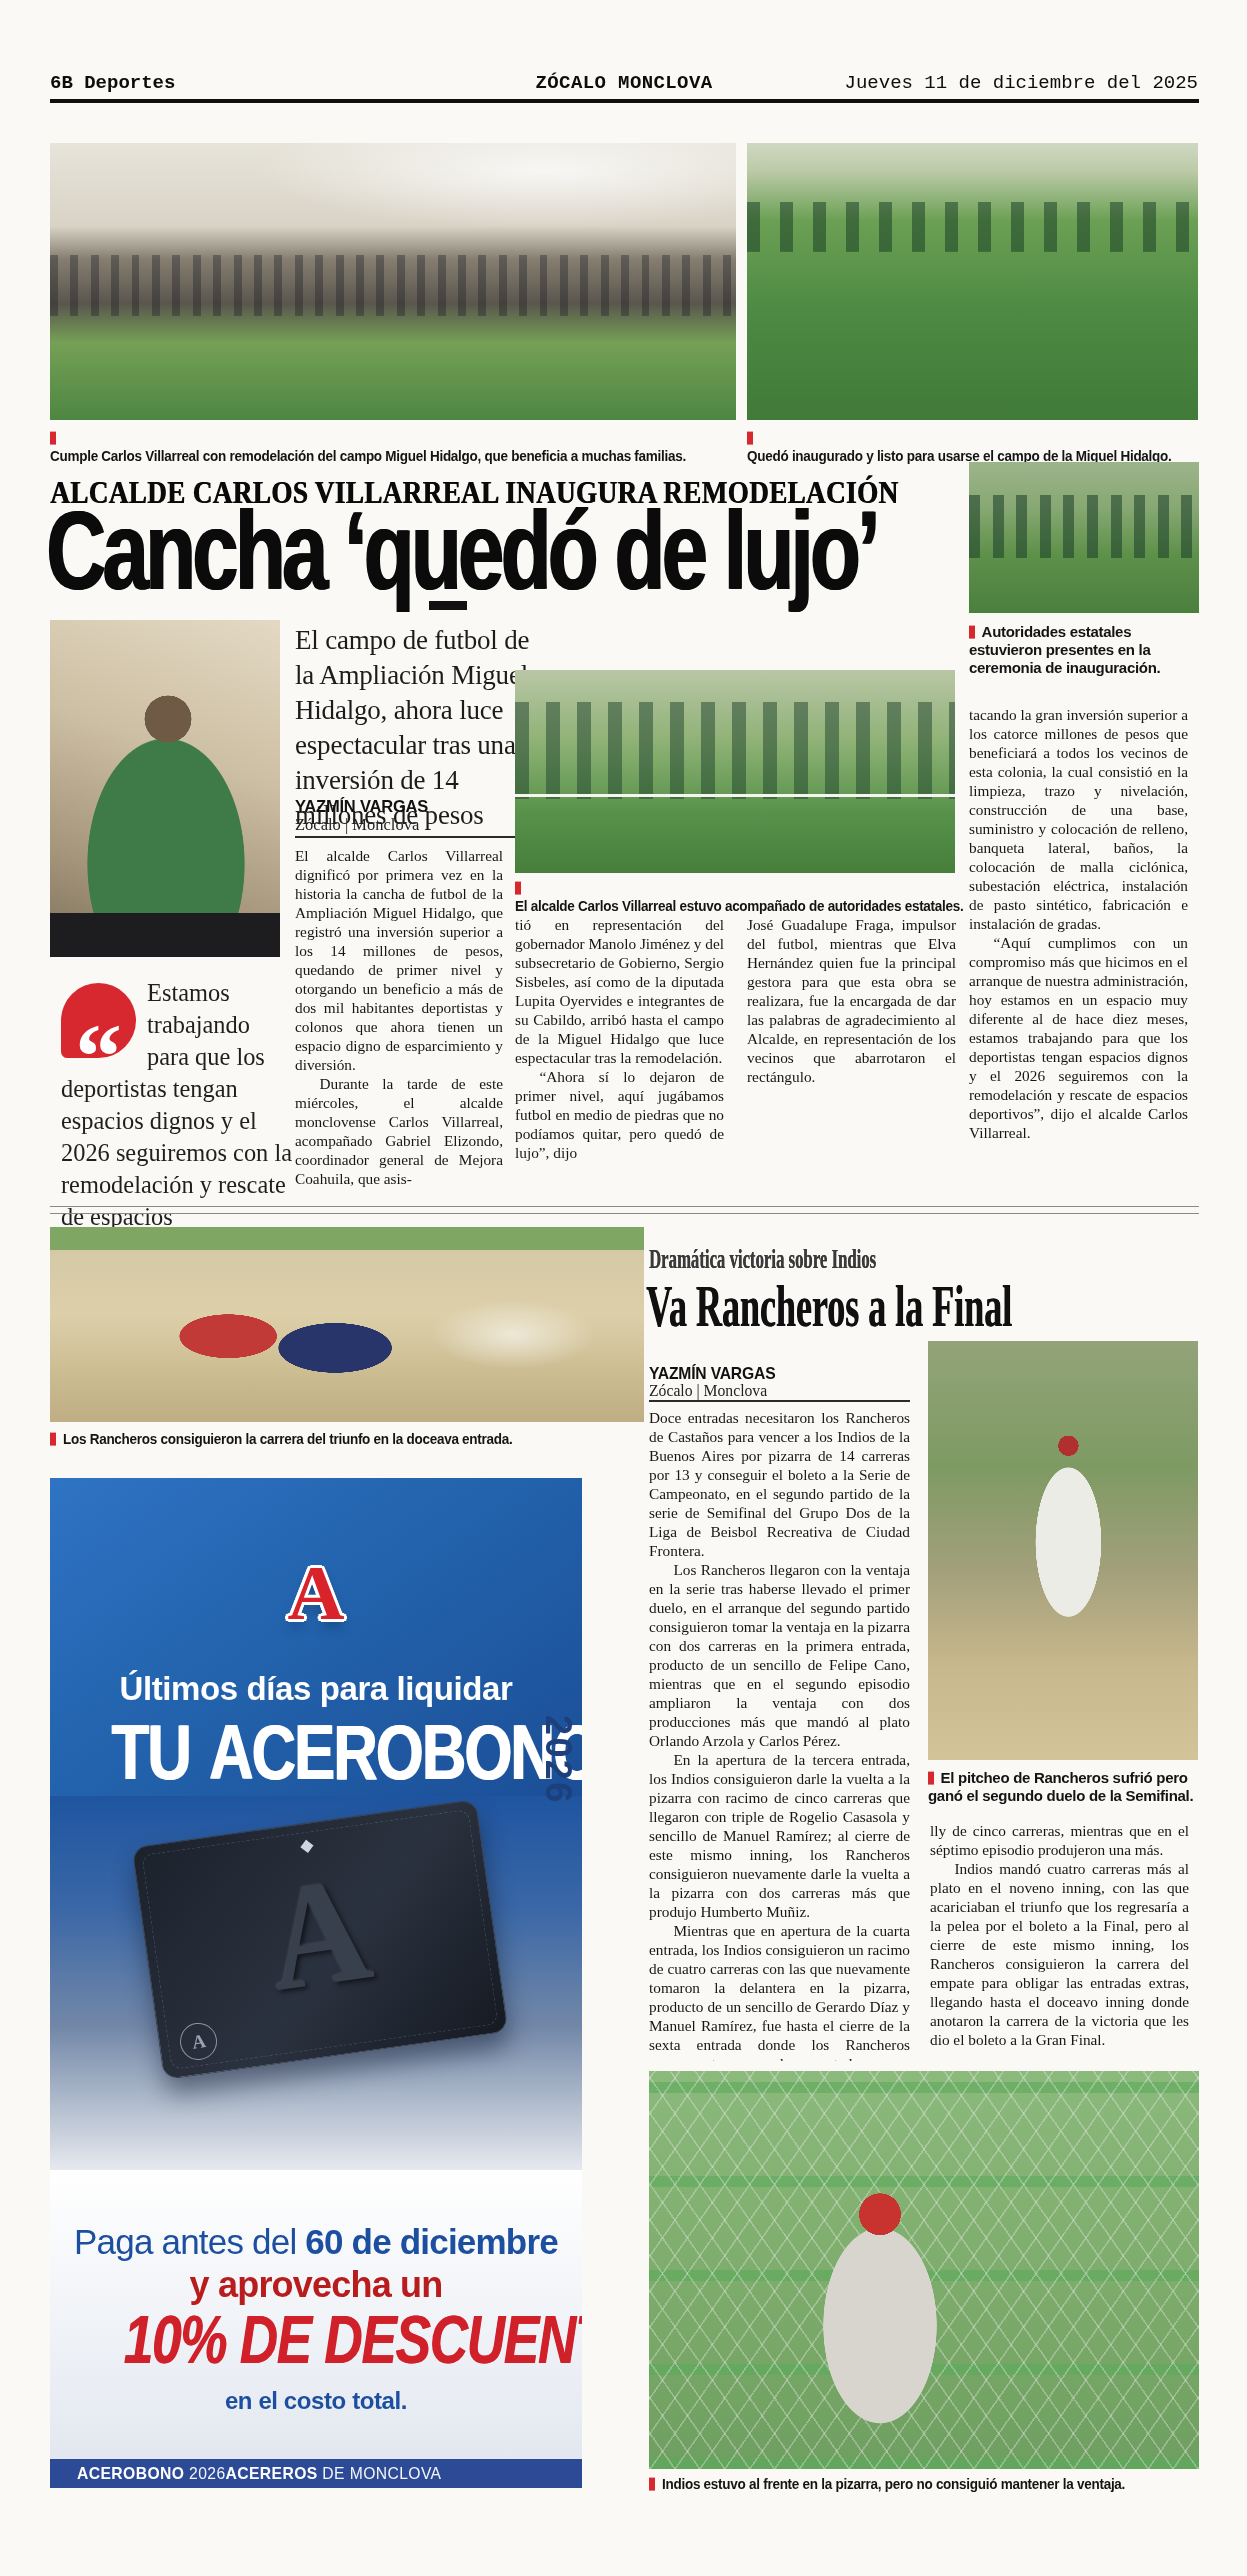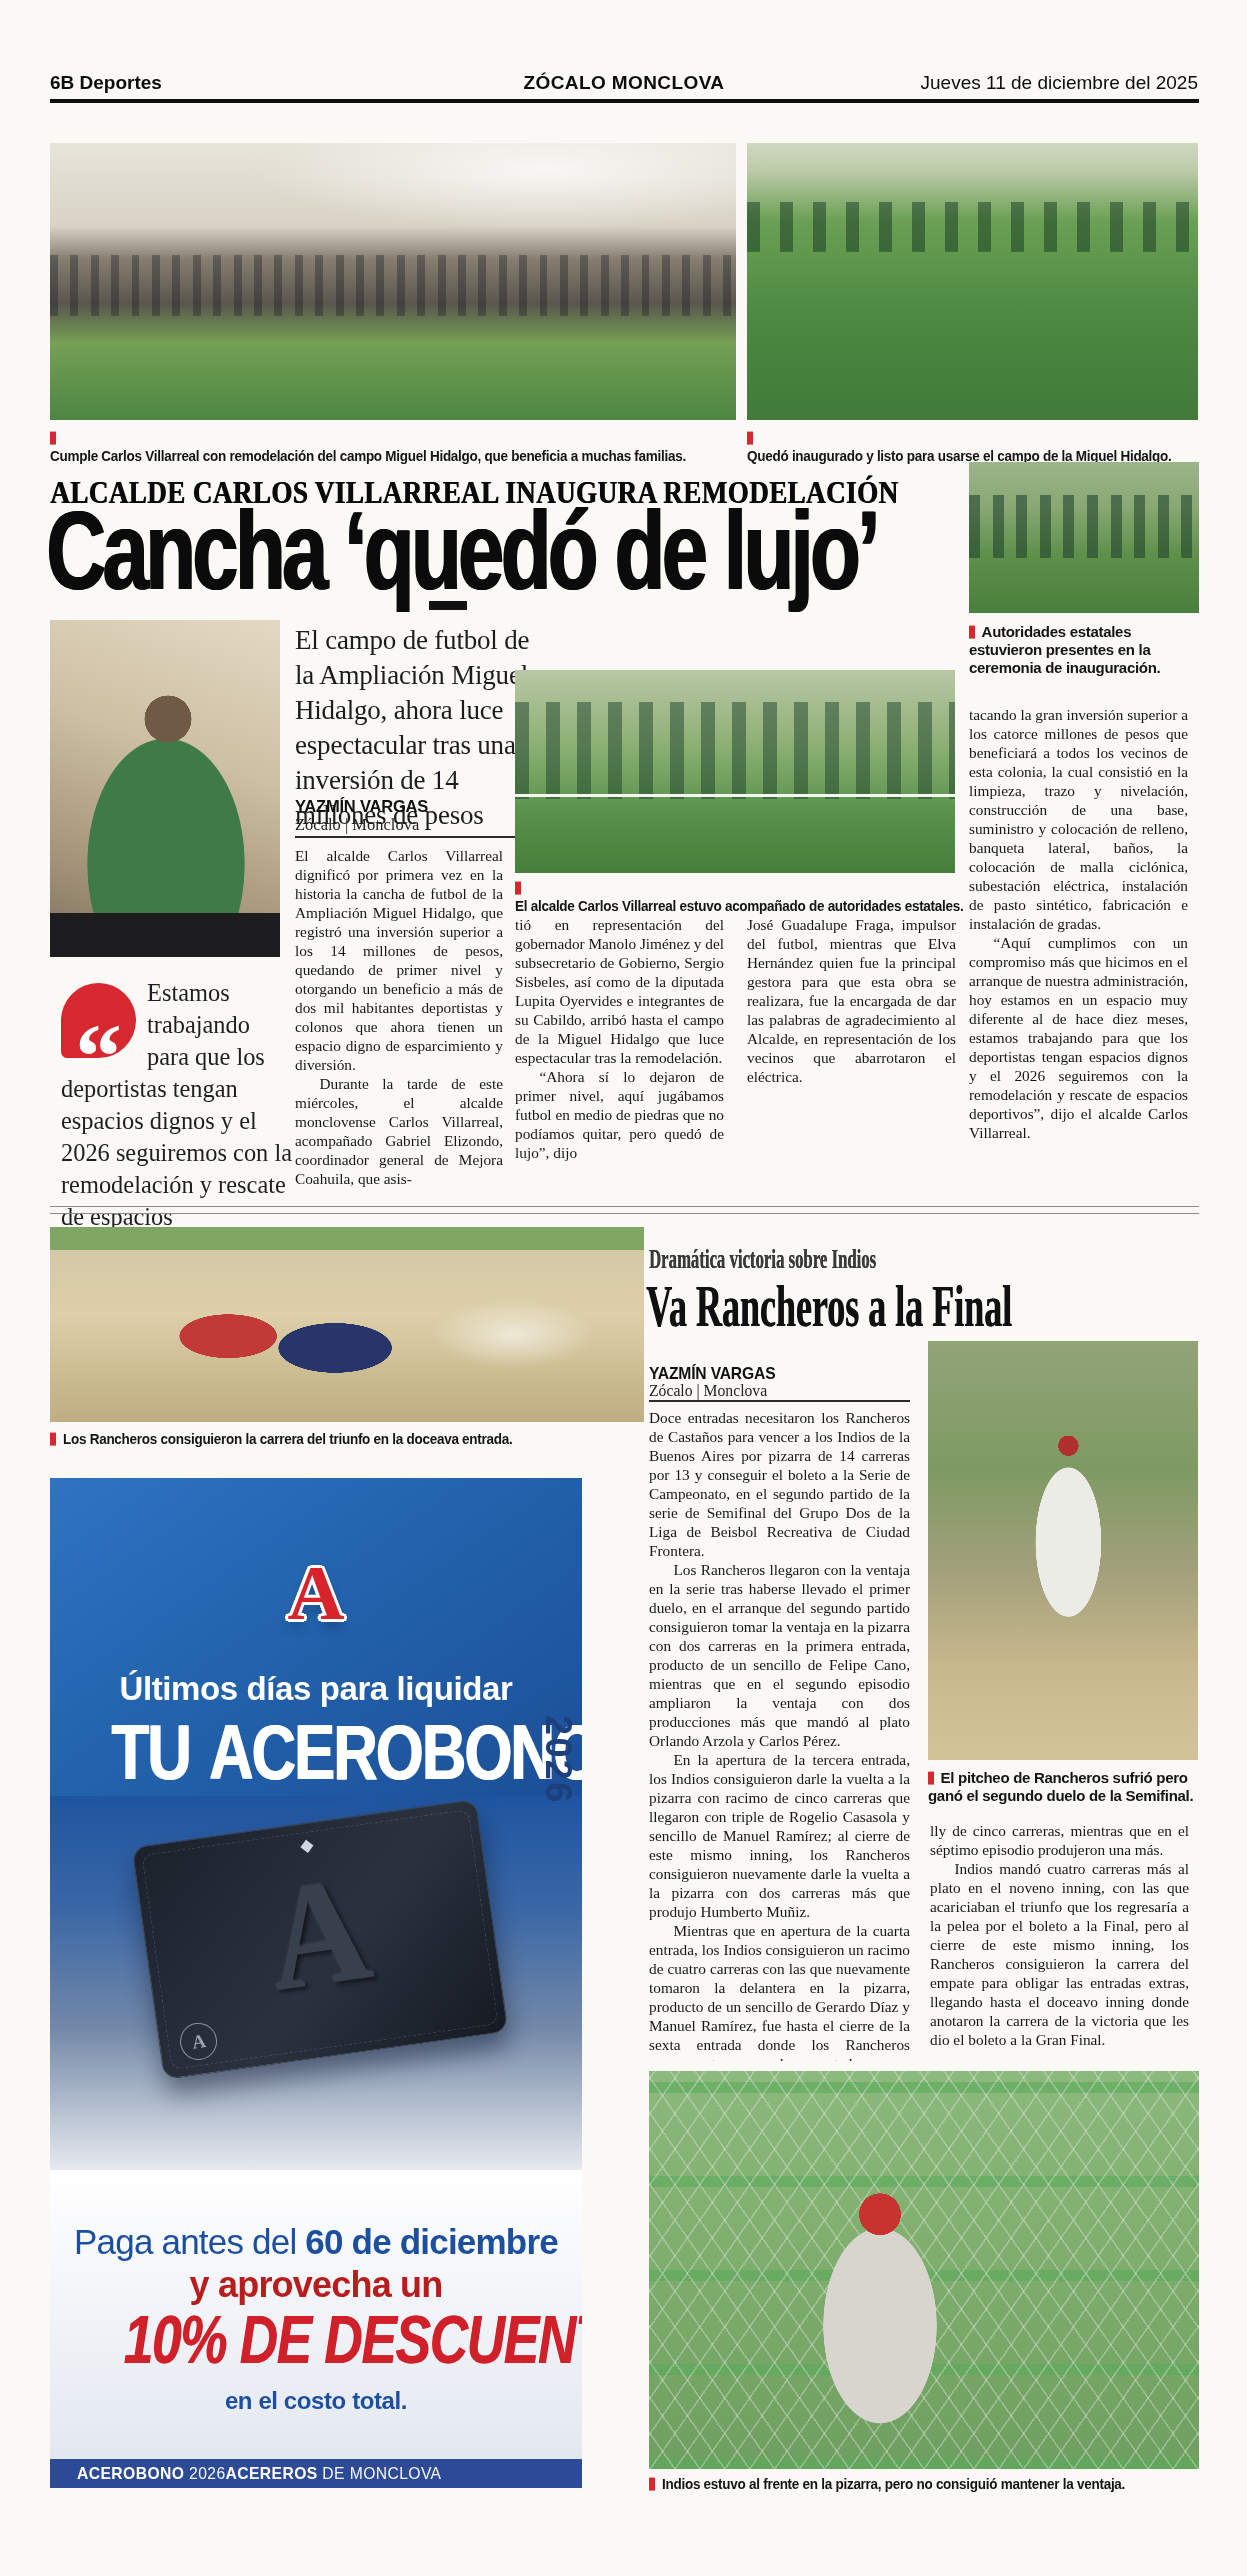--- a/index.html
+++ b/index.html
@@ -1,20 +1,20 @@
 <!DOCTYPE html>
 <html lang="es" style="font-size:12.6px"><head>
 <meta charset="utf-8">
 <style>
   html,body{margin:0;padding:0;background:#e9e7e2;}
   #page{position:relative;width:1248px;height:2576px;background:#faf9f6;margin:0 auto;overflow:hidden;
         font-family:"Liberation Serif",serif;color:#161616;}
   .abs{position:absolute;}
   
-  .hdr{font-family:Liberation Sans, sans-serif;font-weight:bold;font-size:19px;color:#0d0d0d;white-space:nowrap;}
+  .hdr{font-family:Liberation Mono, monospace;font-weight:bold;font-size:19px;color:#0d0d0d;white-space:nowrap;}
   .hdr-date{font-weight:normal;}
   .hdr-rule{background:#101010;height:3.9px;}
   
   .ph{position:absolute;background-color:#b8b4a8;background-repeat:no-repeat;overflow:hidden;}
   .ph-crowd{background-image:
      radial-gradient(ellipse 60% 30% at 72% 10%, rgba(255,255,255,.75), transparent 70%),
      repeating-linear-gradient(90deg, rgba(30,30,38,.38) 0 7.9px, rgba(0,0,0,0) 7.9px 20.4px),
      linear-gradient(180deg,#e7e4da 0%,#d9d3c6 30%,#857e70 42%,#5a564e 58%,#75a055 72%,#4d8642 100%);
      background-size:100% 100%,100% 22%,100% 100%;background-position:0 0,0 52%,0 0;}
   .ph-field{background-image:
@@ -177,21 +177,21 @@
   <div class="ph ph-ribbon" style="left:515px;top:670px;width:440px;height:203px;"></div>
   <div class="cap" style="left:515px;top:879px;width:440px;">
     <span class="mark"></span><span class="one">El alcalde Carlos Villarreal estuvo acompañado de autoridades estatales.</span>
   </div>
 
   <div class="bodycol" style="left:515px;top:915px;width:209px;height:283px;">
       <p>tió en representación del gobernador Manolo Jiménez y del subsecretario de Gobierno, Sergio Sisbeles, así como de la diputada Lupita Oyervides e integrantes de su Cabildo, arribó hasta el campo de la Miguel Hidalgo que luce espectacular tras la remodelación.</p>
       <p>“Ahora sí lo dejaron de primer nivel, aquí jugábamos futbol en medio de piedras que no podíamos quitar, pero quedó de lujo”, dijo</p>
     </div>
   <div class="bodycol" style="left:747px;top:915px;width:209px;height:283px;">
-      <p>José Guadalupe Fraga, impulsor del futbol, mientras que Elva Hernández quien fue la principal gestora para que esta obra se realizara, fue la encargada de dar las palabras de agradecimiento al Alcalde, en representación de los vecinos que abarrotaron el eléctrica.</p>
+      <p>José Guadalupe Fraga, impulsor del futbol, mientras que Elva Hernández quien fue la principal gestora para que esta obra se realizara, fue la encargada de dar las palabras de agradecimiento al Alcalde, en representación de los vecinos que abarrotaron el rectángulo.</p>
     </div>
   <div class="bodycol" style="left:969px;top:705px;width:219px;height:500px;">
       <p>tacando la gran inversión superior a los catorce millones de pesos que beneficiará a todos los vecinos de esta colonia, la cual consistió en la limpieza, trazo y nivelación, construcción de una base, suministro y colocación de relleno, banqueta lateral, baños, la colocación de malla ciclónica, subestación eléctrica, instalación de pasto sintético, fabricación e instalación de gradas.</p>
       <p>“Aquí cumplimos con un compromiso más que hicimos en el arranque de nuestra administración, hoy estamos en un espacio muy diferente al de hace diez meses, estamos trabajando para que los deportistas tengan espacios dignos y el 2026 seguiremos con la remodelación y rescate de espacios deportivos”, dijo el alcalde Carlos Villarreal.</p>
     </div>
 
   <div class="abs" style="left:61px;top:977px;width:233px;">
     <div class="pq">
       <span class="qicon">
           <span>“</span>

